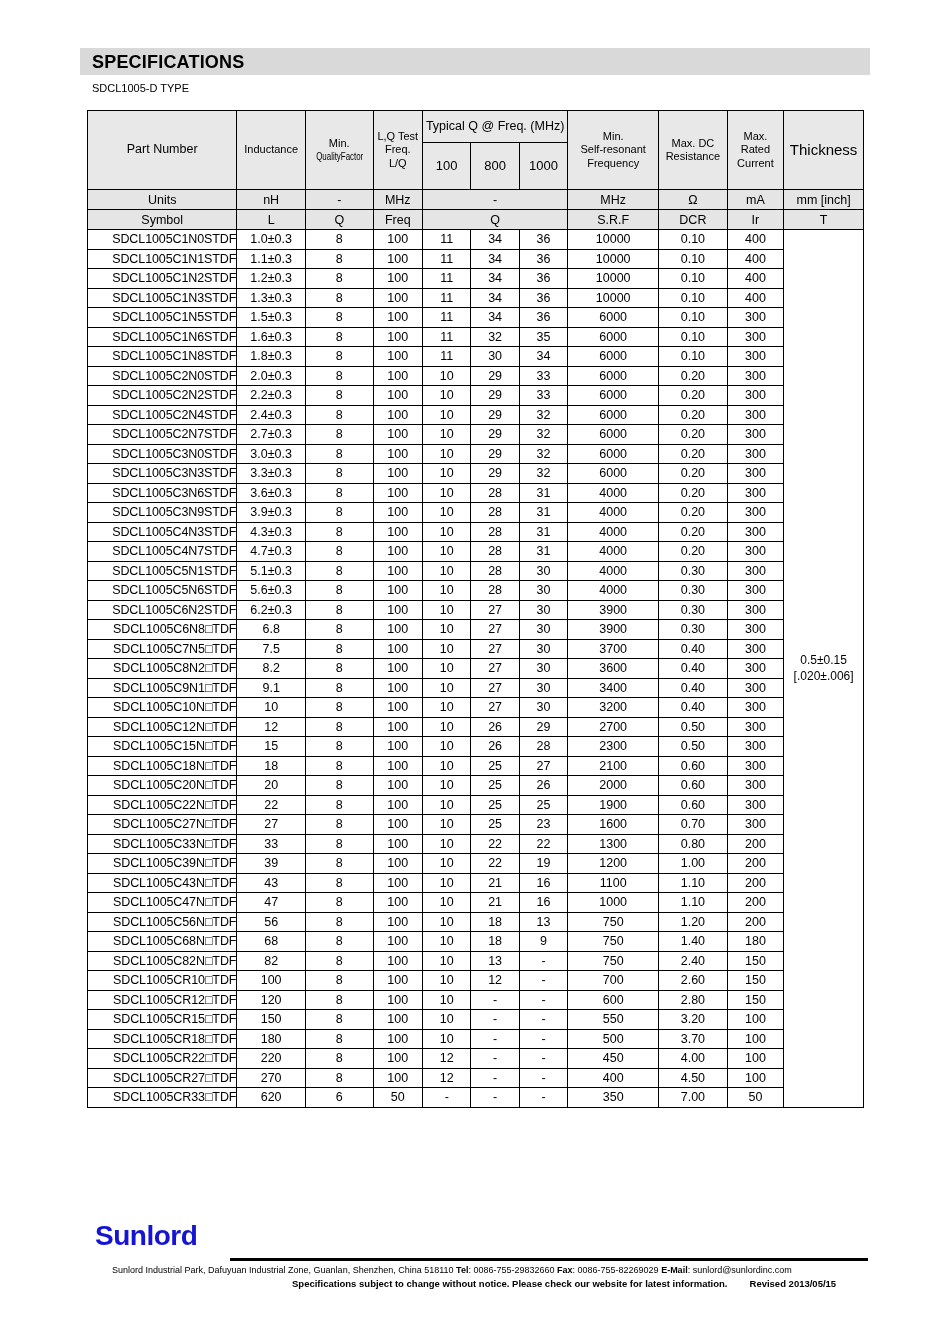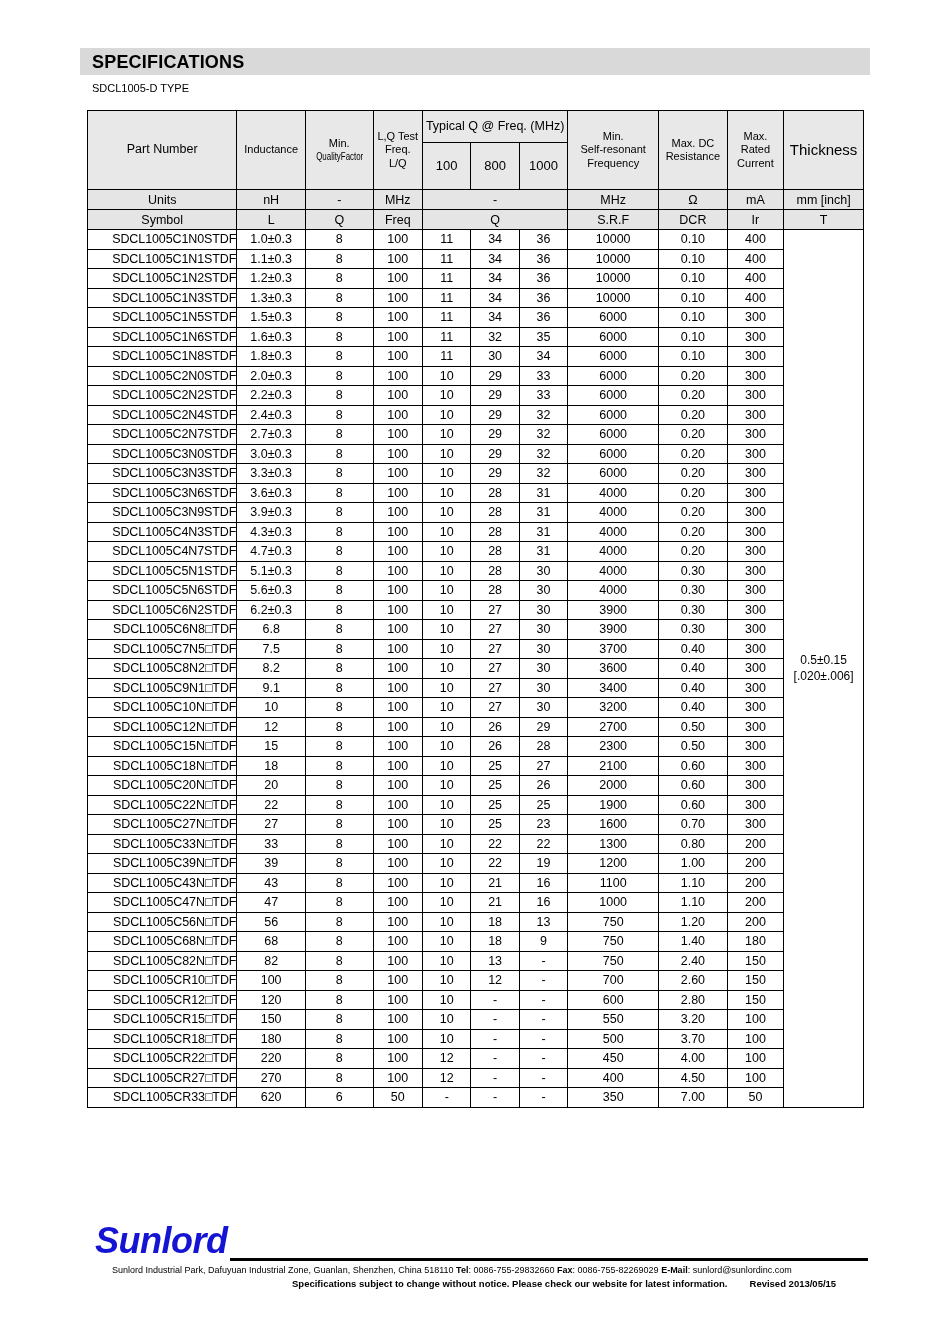--- a/index.html
+++ b/index.html
@@ -142,25 +142,24 @@
   .footer {
     position: absolute;
     left: 0;
     top: 1218px;
     width: 950px;
   }
   .logo {
     position: absolute;
     left: 95px;
     top: 2px;
-    font-size: 36px;
+    font-size: 28px;
     font-weight: bold;
     color: #1414d2;
     letter-spacing: -0.5px;
-    font-style: italic;
   }
   .foot-rule {
     position: absolute;
     left: 230px;
     top: 40px;
     width: 638px;
     height: 3px;
     background: #000000;
   }
   .foot-note {

